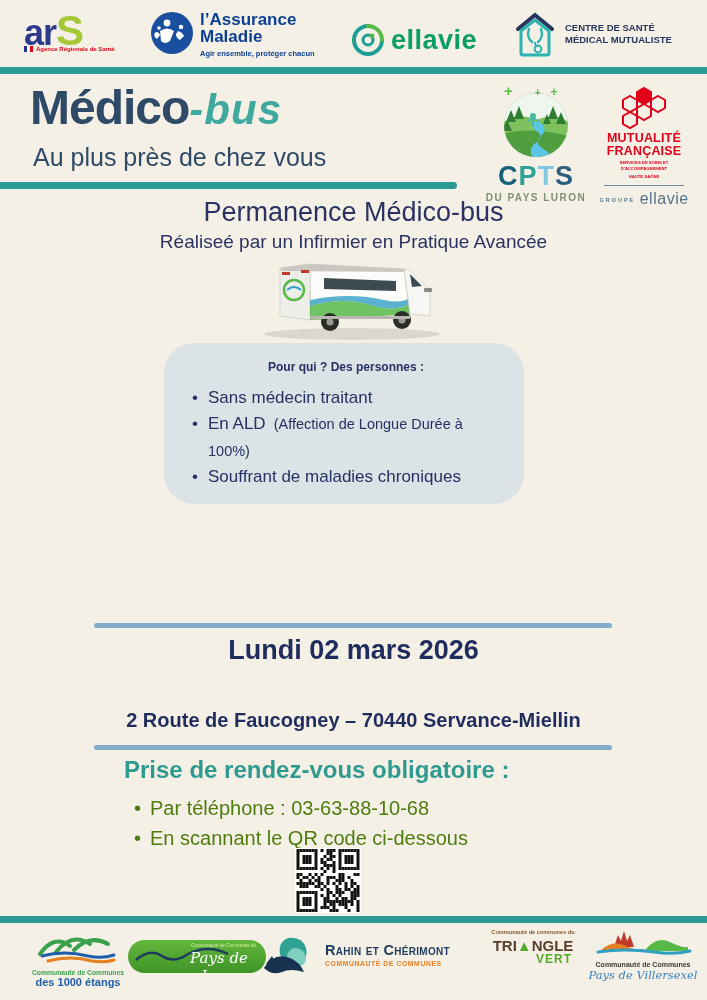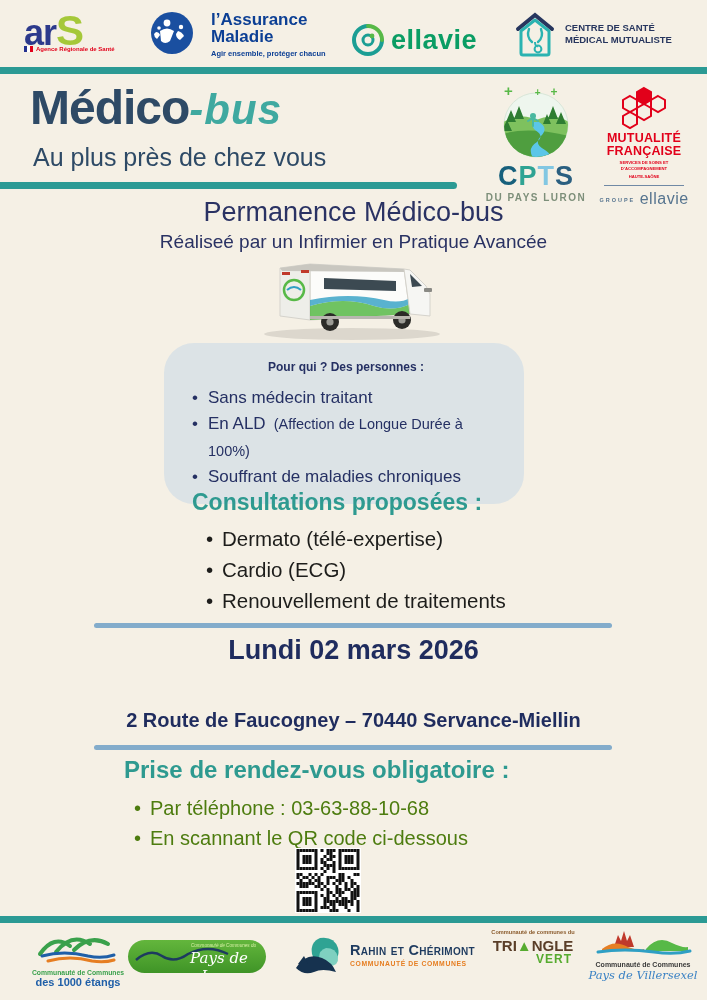--- a/index.html
+++ b/index.html
@@ -16,21 +16,21 @@
   .logo-ars { position:absolute; left:24px; top:12px; width:110px; }
   .ars-word { font-weight:bold; line-height:0.9; }
   .ars-ar { color:#2d3a8c; font-size:36px; letter-spacing:-1px; }
   .ars-s { color:#a5c839; font-size:42px; }
   .ars-caption-row { display:flex; align-items:center; gap:3px; margin-top:-4px; }
   .mini-flag { display:flex; width:9px; height:6px; }
   .mini-flag i { flex:1; }
   .mini-flag i:nth-child(1){background:#24328f;} .mini-flag i:nth-child(2){background:#fff;} .mini-flag i:nth-child(3){background:#e2001a;}
   .ars-caption { color:#e2001a; font-size:6px; font-weight:bold; }
 
-  .logo-am { position:absolute; left:150px; top:11px; display:flex; gap:17px; align-items:flex-start; }
+  .logo-am { position:absolute; left:150px; top:11px; display:flex; gap:6px; align-items:flex-start; }
   .am-icon { width:44px; height:44px; flex:0 0 auto; }
   .am-text .am-line { color:#0c3f94; font-weight:bold; font-size:17px; line-height:1.02; }
   .am-tag { color:#0c3f94; font-size:7.5px; font-weight:bold; margin-top:3px; }
 
   .logo-omedys { position:absolute; left:352px; top:24px; display:flex; align-items:center; gap:7px; }
   .omedys-icon { width:32px; height:32px; }
   .omedys-word { color:#0a9d64; font-weight:bold; font-size:27px; letter-spacing:0.5px; }
 
   .logo-csm { position:absolute; left:512px; top:9px; display:flex; align-items:center; gap:7px; }
   .csm-icon { width:46px; height:50px; }
@@ -102,21 +102,21 @@
   
   .footer { position:absolute; left:0; top:923px; width:707px; height:77px; }
   .f-group { position:absolute; text-align:center; }
   .f-etangs { left:14px; top:5px; width:128px; }
   .f-etangs .t1 { color:#3aa14c; font-size:6.8px; font-weight:bold; margin-top:1px; }
   .f-etangs .t2 { color:#1f5fa8; font-size:11px; font-weight:bold; }
   .f-lure { left:128px; top:17px; width:138px; height:33px; }
   .lure-pill { width:138px; height:33px; background:linear-gradient(#63b63c,#3f9427); border-radius:17px; position:relative; overflow:hidden; }
   .lure-small { position:absolute; right:10px; top:3px; color:#d7f0a5; font-size:4.6px; font-style:italic; }
   .lure-name { position:absolute; left:44px; top:9px; color:#fff; font-family:"DejaVu Serif", serif; font-style:italic; font-size:15px; }
-  .f-rahin { left:292px; top:11px; width:205px; display:flex; align-items:center; text-align:left; gap:8px; }
+  .f-rahin { left:260px; top:11px; width:205px; display:flex; align-items:center; text-align:left; gap:15px; }
   .rahin-name { color:#1d3a5f; font-weight:800; font-size:14.5px; font-variant:small-caps; letter-spacing:0.3px; line-height:1; }
   .rahin-sub { color:#e67e22; font-weight:bold; font-size:6.8px; letter-spacing:0.6px; margin-top:2px; }
   .f-triangle { left:486px; top:6px; width:94px; }
   .tv-small { color:#8a5a2b; font-size:5.6px; font-weight:bold; }
   .tv-name { color:#5a3e28; font-weight:800; font-size:15px; line-height:1; margin-top:3px; }
   .tv-tri { color:#56ab2f; }
   .tv-vert { color:#56ab2f; font-weight:800; font-size:12px; letter-spacing:1px; text-align:right; padding-right:8px; margin-top:-1px; }
   .f-villersexel { left:586px; top:2px; width:114px; }
   .vx-t1 { color:#3a3a3a; font-size:7px; font-weight:bold; margin-top:0px; }
   .vx-t2 { color:#3b82c4; font-family:"DejaVu Serif", serif; font-style:italic; font-size:11.5px; }
@@ -265,28 +265,20 @@
 
   <div class="aud-box">
     <div class="aud-head">Pour qui ? Des personnes :</div>
     <ul class="aud-list">
       <li><span>Sans médecin traitant</span></li>
       <li><span>En ALD</span><span class="aud-note">(Affection de Longue Durée à 100%)</span></li>
       <li><span>Souffrant de maladies chroniques</span></li>
     </ul>
   </div>
 
-  <div class="cons">
-    <div class="cons-head">Consultations proposées :</div>
-    <ul class="cons-list">
-      <li><span>Dermato (télé-expertise)</span></li>
-      <li><span>Cardio (ECG)</span></li>
-      <li><span>Renouvellement de traitements</span></li>
-    </ul>
-  </div>
 
   <div class="steel steel-1"></div>
   <div class="ev-date">Lundi 02 mars 2026</div>
   <div class="ev-addr">2 Route de Faucogney – 70440 Servance-Miellin</div>
   <div class="steel steel-2"></div>
 
   <div class="book-head">Prise de rendez-vous obligatoire :</div>
   <ul class="book-list">
     <li><span>Par téléphone : 03-63-88-10-68</span></li>
     <li><span>En scannant le QR code ci-dessous</span></li>

